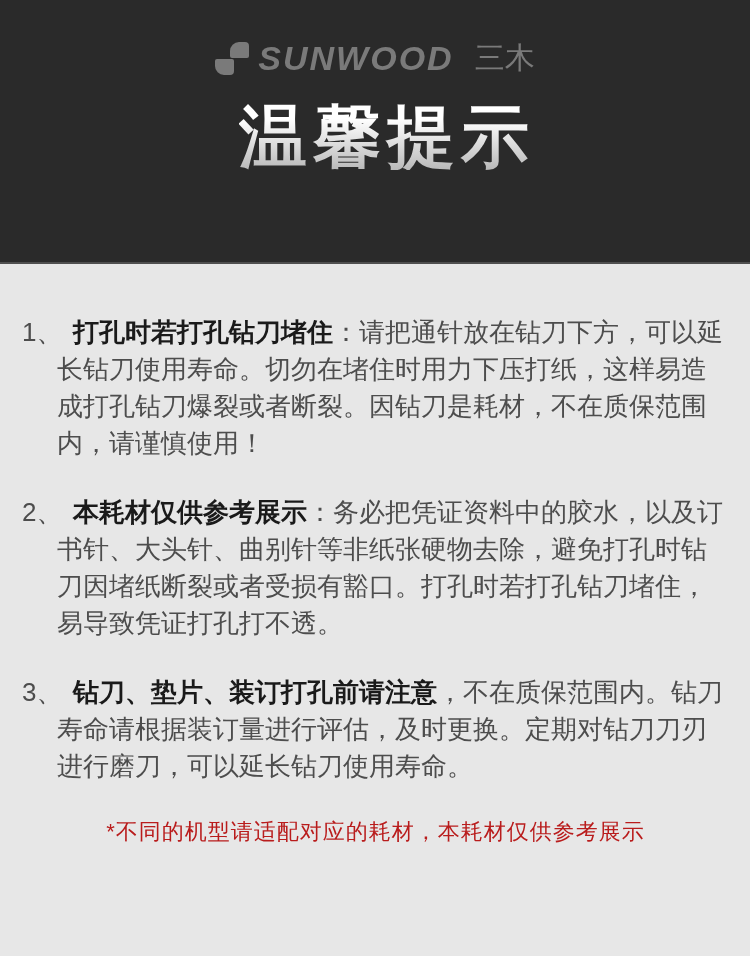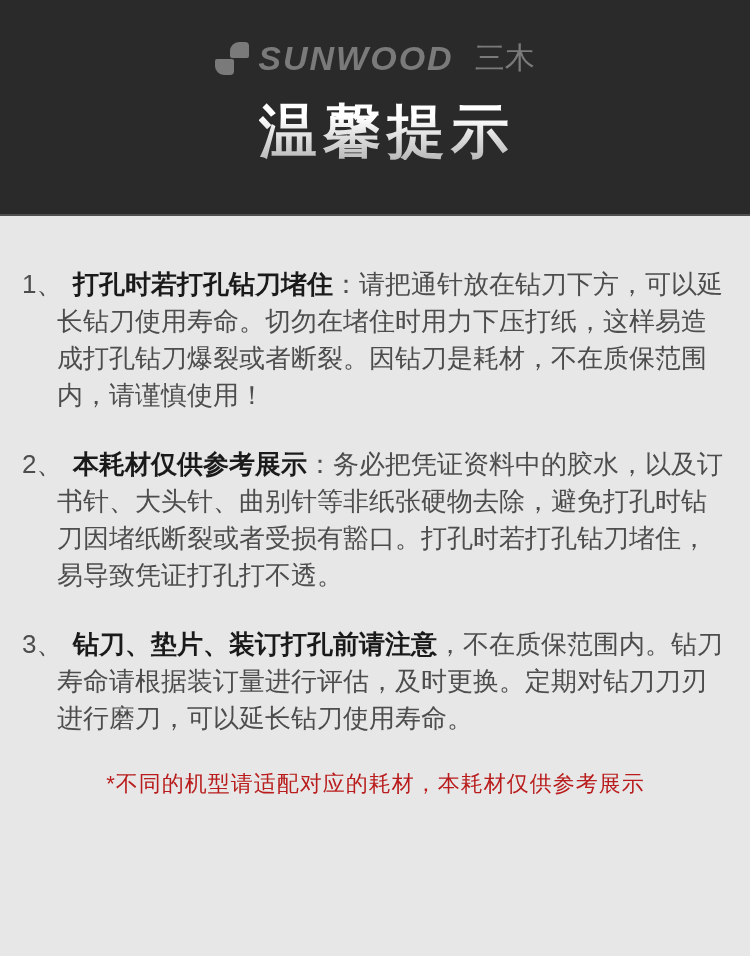--- a/index.html
+++ b/index.html
@@ -11,21 +11,21 @@
   .page {
     width: 750px;
     height: 956px;
     background: #e7e7e7;
     overflow: hidden;
     position: relative;
   }
 
   
   .hero {
-    height: 216px;
+    height: 264px;
     background: #2a2a2a;
     border-bottom: 2px solid #4f4f4f;
     text-align: center;
   }
   .brand {
     display: flex;
     align-items: center;
     justify-content: center;
     padding-top: 40px;
     height: 76px;
@@ -62,21 +62,21 @@
   .brand-cn {
     font-size: 30px;
     font-weight: 400;
     color: #7a7a7a;
     margin-left: 21px;
     line-height: 1;
   }
   .title {
     display: inline-block;
     margin-top: 26px;
-    font-size: 58px;
+    font-size: 68px;
     font-weight: 700;
     letter-spacing: 6px;
     line-height: 1;
     background: linear-gradient(180deg, #ffffff 25%, #b9b9b9 100%);
     -webkit-background-clip: text;
     background-clip: text;
     color: transparent;
     margin-left: 24px;
   }
 

